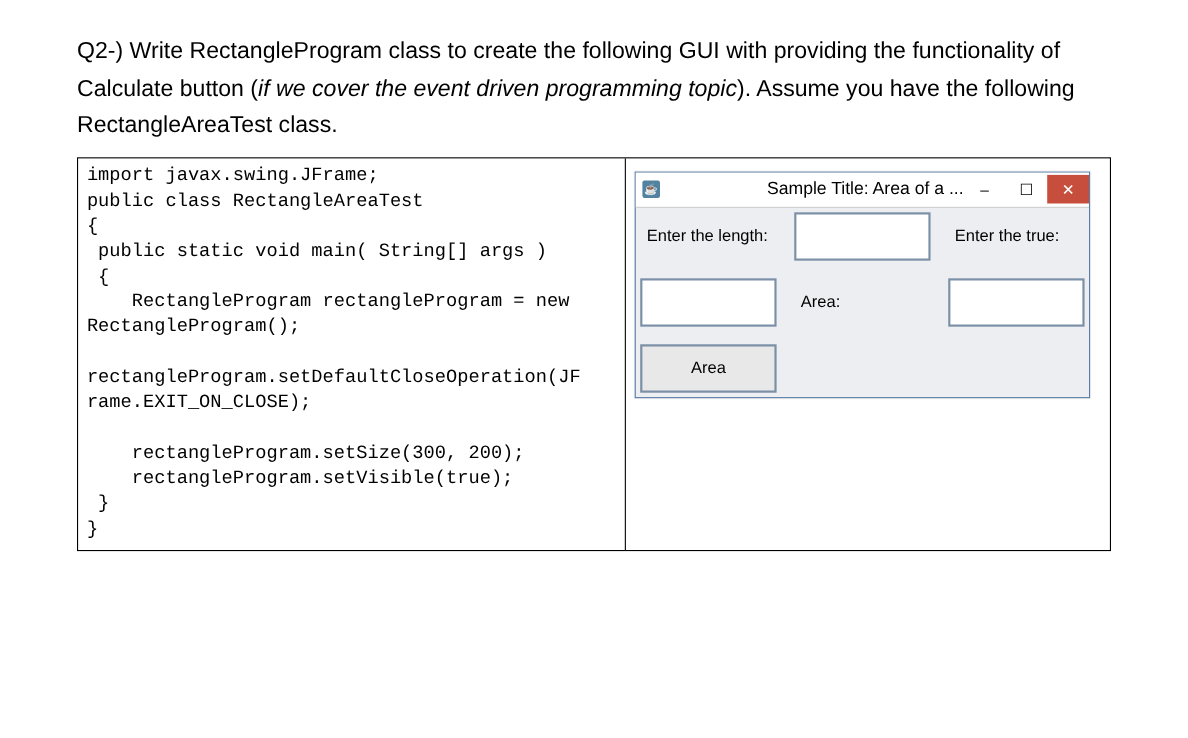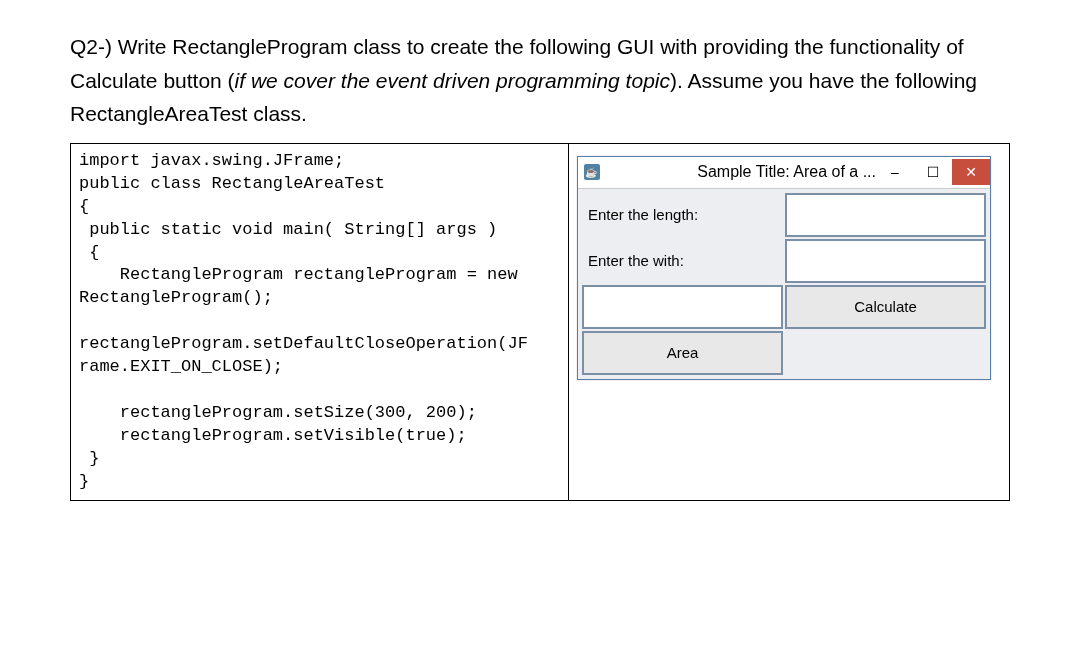--- a/index.html
+++ b/index.html
@@ -92,23 +92,23 @@
     }
     .win-btn.close {
       background: #c74e3c;
       color: #fff;
     }
     .client-area {
       padding: 4px;
     }
     .form-grid {
       display: grid;
-      grid-template-columns: 1fr 1fr;
+      grid-template-columns: 1fr 1fr 1fr;
       grid-auto-rows: 44px;
-      gap: 2px;
+      gap: 16px;
     }
     .form-label {
       background: #eceef1;
       display: flex;
       align-items: center;
       padding-left: 6px;
       font-size: 15px;
       color: #000;
     }
     .form-input {
@@ -162,24 +162,24 @@
           <div class="win-btn">–</div>
           <div class="win-btn">☐</div>
           <div class="win-btn close">✕</div>
         </div>
       </div>
       <div class="client-area">
         <div class="form-grid">
           <div class="form-label">Enter the length:</div>
           <input class="form-input" value="" style="">
 
-          <div class="form-label">Enter the with:</div>
+          <div class="form-label">Enter the true:</div>
           <input class="form-input" value="" style="">
 
+          <div class="form-label">Area:</div>
           <input class="form-input" value="" style="">
 
-          <button class="form-button">Calculate</button>
           <button class="form-button">Area</button>
         </div>
       </div>
     </div>
   </div>
 </div>
 
 </body></html>

